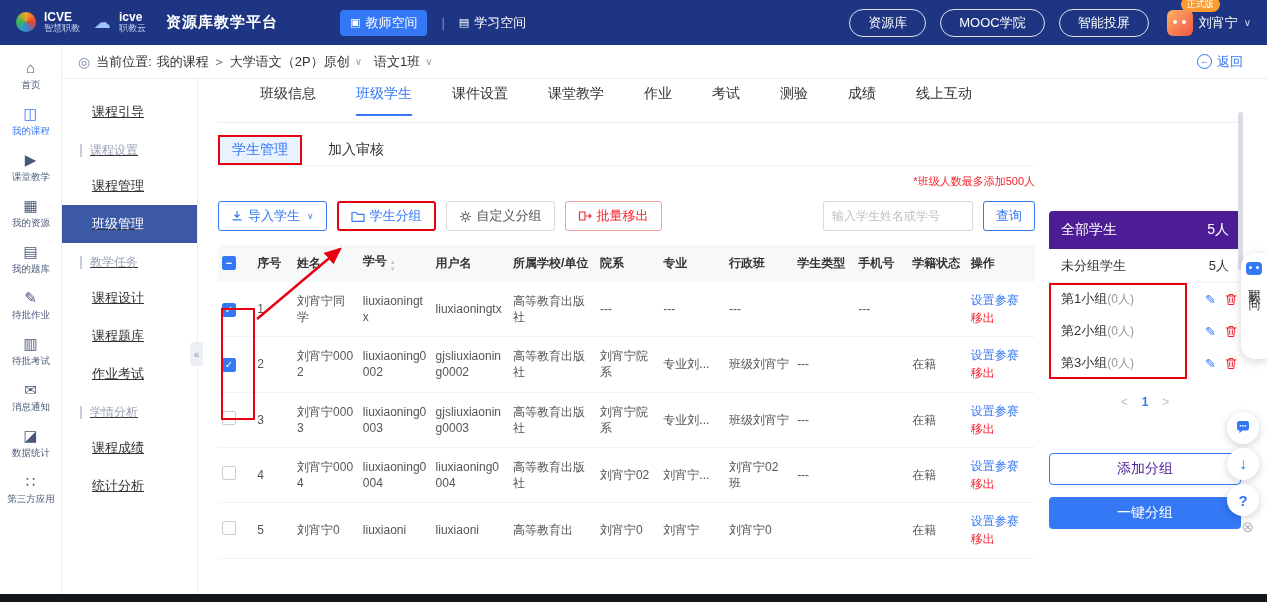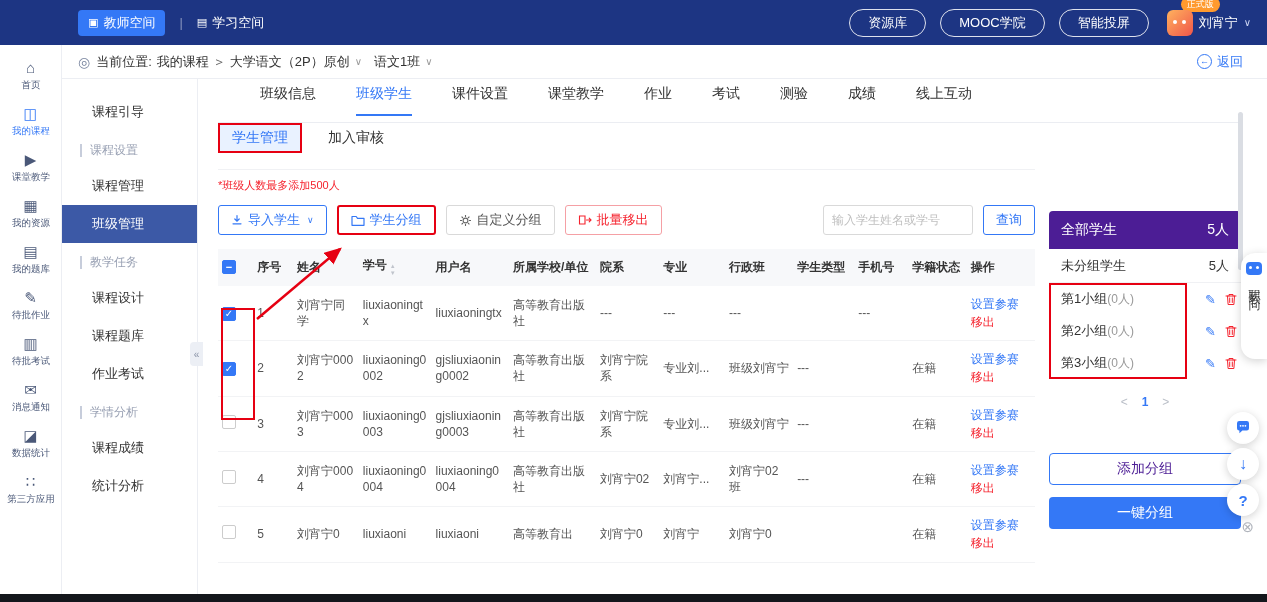--- a/index.html
+++ b/index.html
@@ -38,39 +38,39 @@
 
   
   .crumbbar{position:absolute;left:62px;top:45px;right:0;height:34px;background:#fff;border-bottom:1px solid #eceef3;display:flex;align-items:center;padding:0 24px 0 16px;font-size:13px;color:#333;z-index:9;}
   .crumb-ic{color:#7a86a0;margin-right:6px;font-size:14px;}
   .crumb-sep{margin:0 4px;color:#666;}
   .crumb-caret{font-size:10px;color:#999;margin:0 12px 0 5px;cursor:pointer;}
   .back-link{margin-left:auto;color:#3478f6;display:flex;align-items:center;gap:5px;cursor:pointer;}
   .back-ic{width:15px;height:15px;border:1px solid #3478f6;border-radius:50%;display:inline-flex;align-items:center;justify-content:center;font-size:9px;line-height:1;}
 
   
-  .sidenav{position:absolute;left:62px;top:79px;bottom:8px;width:136px;background:#fff;border-right:1px solid #eceef3;padding-top:14px;font-size:13px;z-index:8;}
+  .sidenav{position:absolute;left:62px;top:79px;bottom:8px;width:136px;background:#fff;border-right:1px solid #eceef3;padding-top:14px;font-size:13px;z-index:8;text-decoration:underline;}
   .side-item{height:38px;display:flex;align-items:center;padding-left:30px;color:#333;cursor:pointer;}
   .side-item.active{background:#3c59a6;color:#fff;}
   .side-section{height:34px;display:flex;align-items:center;color:#98a0b3;font-size:12px;margin-top:2px;}
   .secbar{width:2px;height:13px;background:#c7cddb;margin:0 8px 0 18px;}
   .collapse-handle{position:absolute;left:190px;top:342px;width:13px;height:24px;background:#eceff5;border-radius:4px 0 0 4px;display:flex;align-items:center;justify-content:center;font-size:10px;color:#8892a6;cursor:pointer;z-index:12;}
 
   
   .main{position:absolute;left:198px;top:79px;right:0;bottom:8px;background:#fff;padding:0 26px 0 20px;overflow:hidden;}
   .tabs{display:flex;gap:40px;padding-left:42px;border-bottom:1px solid #ebedf2;height:44px;align-items:center;}
   .tab{font-size:14px;color:#333;padding-bottom:13px;cursor:pointer;position:relative;white-space:nowrap;}
   .tab.active{color:#3478f6;}
   .tab.active::after{content:"";position:absolute;left:0;right:0;bottom:0;height:2px;background:#3478f6;}
   .content-row{display:flex;align-items:flex-start;}
   .left-col{flex:1;min-width:0;}
-  .subtabs{display:flex;align-items:center;gap:26px;padding-bottom:16px;border-bottom:1px solid #f0f1f4;}
+  .subtabs{display:flex;align-items:center;gap:26px;margin-top:12px;padding-bottom:0;border-bottom:1px solid #f0f1f4;}
   .subtab-active{background:#e9f2ff;color:#3478f6;font-size:14px;padding:4px 12px;border:2px solid #e60012;cursor:pointer;}
   .subtab{font-size:14px;color:#333;cursor:pointer;}
-  .limit-note{color:#f5222d;font-size:11px;margin-top:8px;}
+  .limit-note{color:#f5222d;font-size:11px;margin-top:8px;text-align:right;}
   .toolbar{display:flex;align-items:center;gap:10px;margin-top:12px;}
   .btn{display:inline-flex;align-items:center;gap:5px;height:30px;padding:0 12px;border-radius:3px;font-size:13px;cursor:pointer;background:#fff;white-space:nowrap;}
   .btn-blue{border:1px solid #3478f6;color:#3478f6;}
   .btn-gray{border:1px solid #d9d9d9;color:#555;}
   .btn-red{border:1px solid #f5a0a5;color:#f5222d;}
   .btn-ann{border:2px solid #e60012;color:#3478f6;}
   .search-wrap{margin-left:auto;display:flex;gap:10px;}
   .search-input{width:150px;height:30px;border:1px solid #d9d9d9;border-radius:3px;font-size:12px;padding:0 8px;color:#333;outline:none;}
   .search-input::placeholder{color:#bfbfbf;}
   .tb-caret{font-size:9px;margin-left:2px;}
@@ -121,20 +121,33 @@
   #fb-down{top:448px;font-size:16px;}
   #fb-help{top:484px;font-size:15px;}
   #fb-close{position:absolute;right:13px;top:518px;color:#b0b4bc;font-size:15px;z-index:30;cursor:pointer;}
   .vscroll{position:absolute;right:24px;top:112px;width:5px;height:158px;background:#dadde3;border-radius:3px;z-index:25;cursor:pointer;}
   .bottombar{position:absolute;left:0;bottom:0;width:100%;height:8px;background:#14171c;z-index:50;}
 </style>
 </head>
 <body>
 
 <div class="topbar">
+  <div class="brand">
+    <span class="logo-burst"></span>
+    <span class="logo-col">
+      <span class="logo-name">ICVE</span>
+      <span class="logo-sub">智慧职教</span>
+    </span>
+    <span class="cloud">☁</span>
+    <span class="logo-col">
+      <span class="logo-name">icve</span>
+      <span class="logo-sub">职教云</span>
+    </span>
+    <span class="app-title">资源库教学平台</span>
+  </div>
   <div class="space-nav">
     <span class="space-teacher">
       <span class="mini-ic">▣</span>
       <span>教师空间</span>
     </span>
     <span class="space-div">|</span>
     <span class="space-student">
       <span class="mini-ic">▤</span>
       <span>学习空间</span>
     </span>

